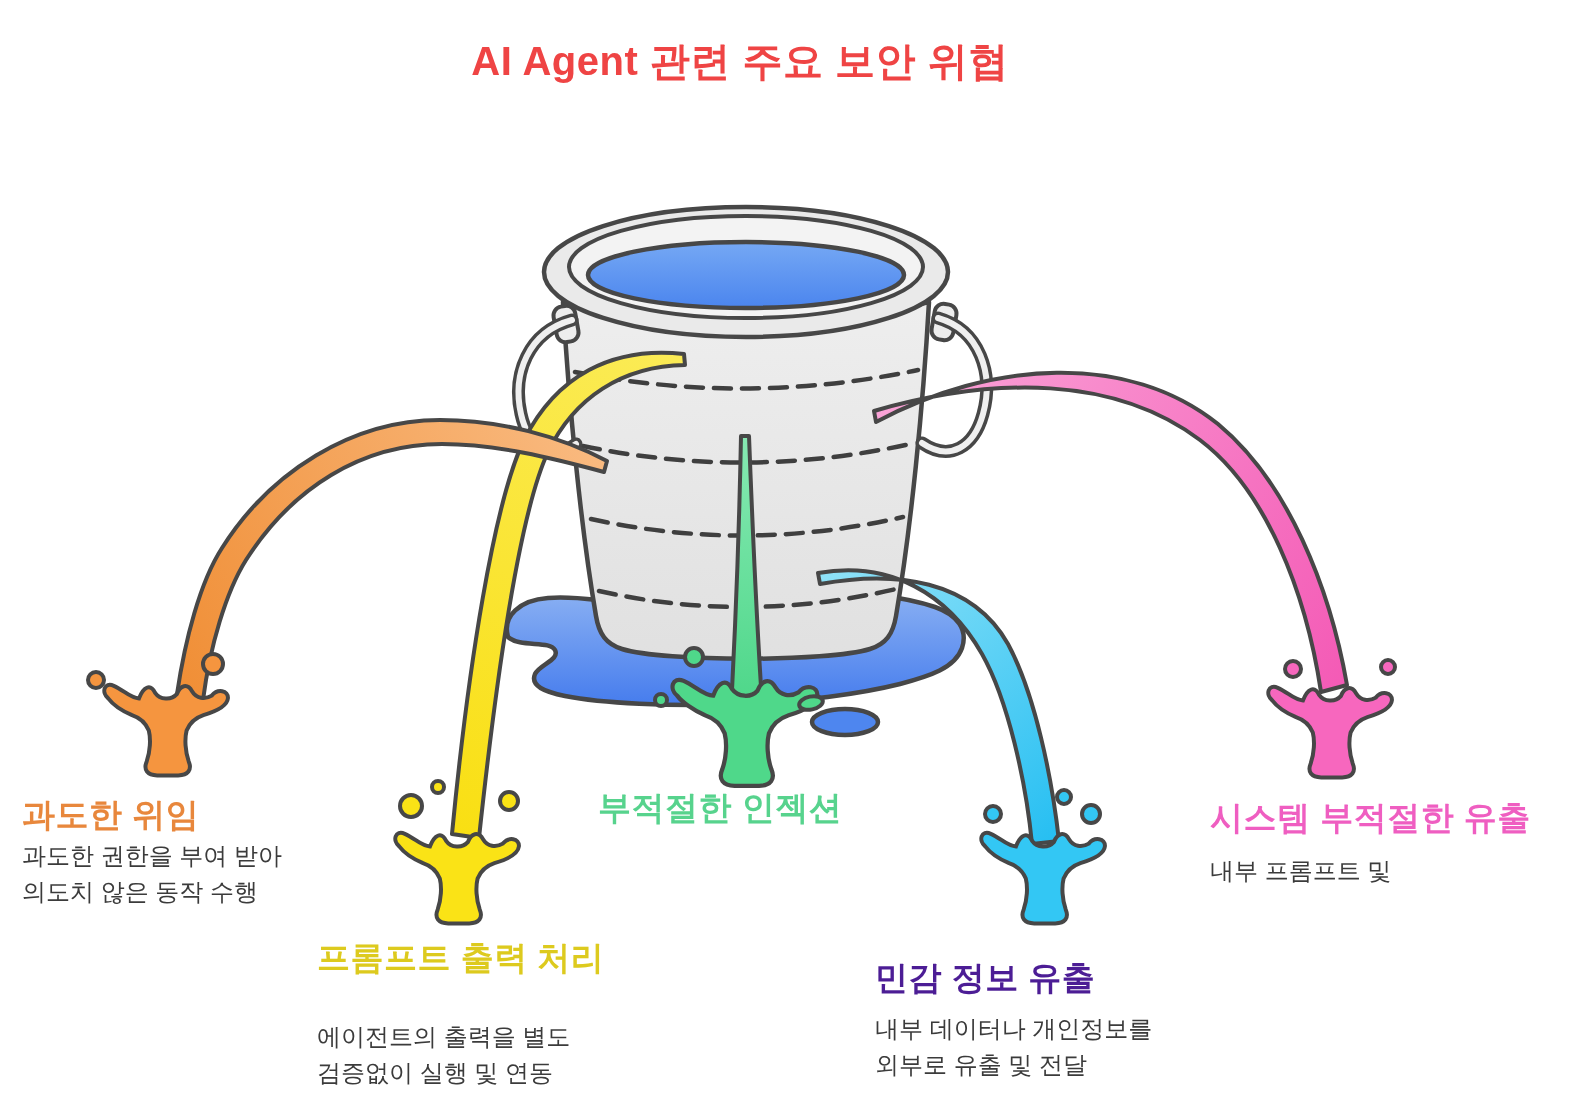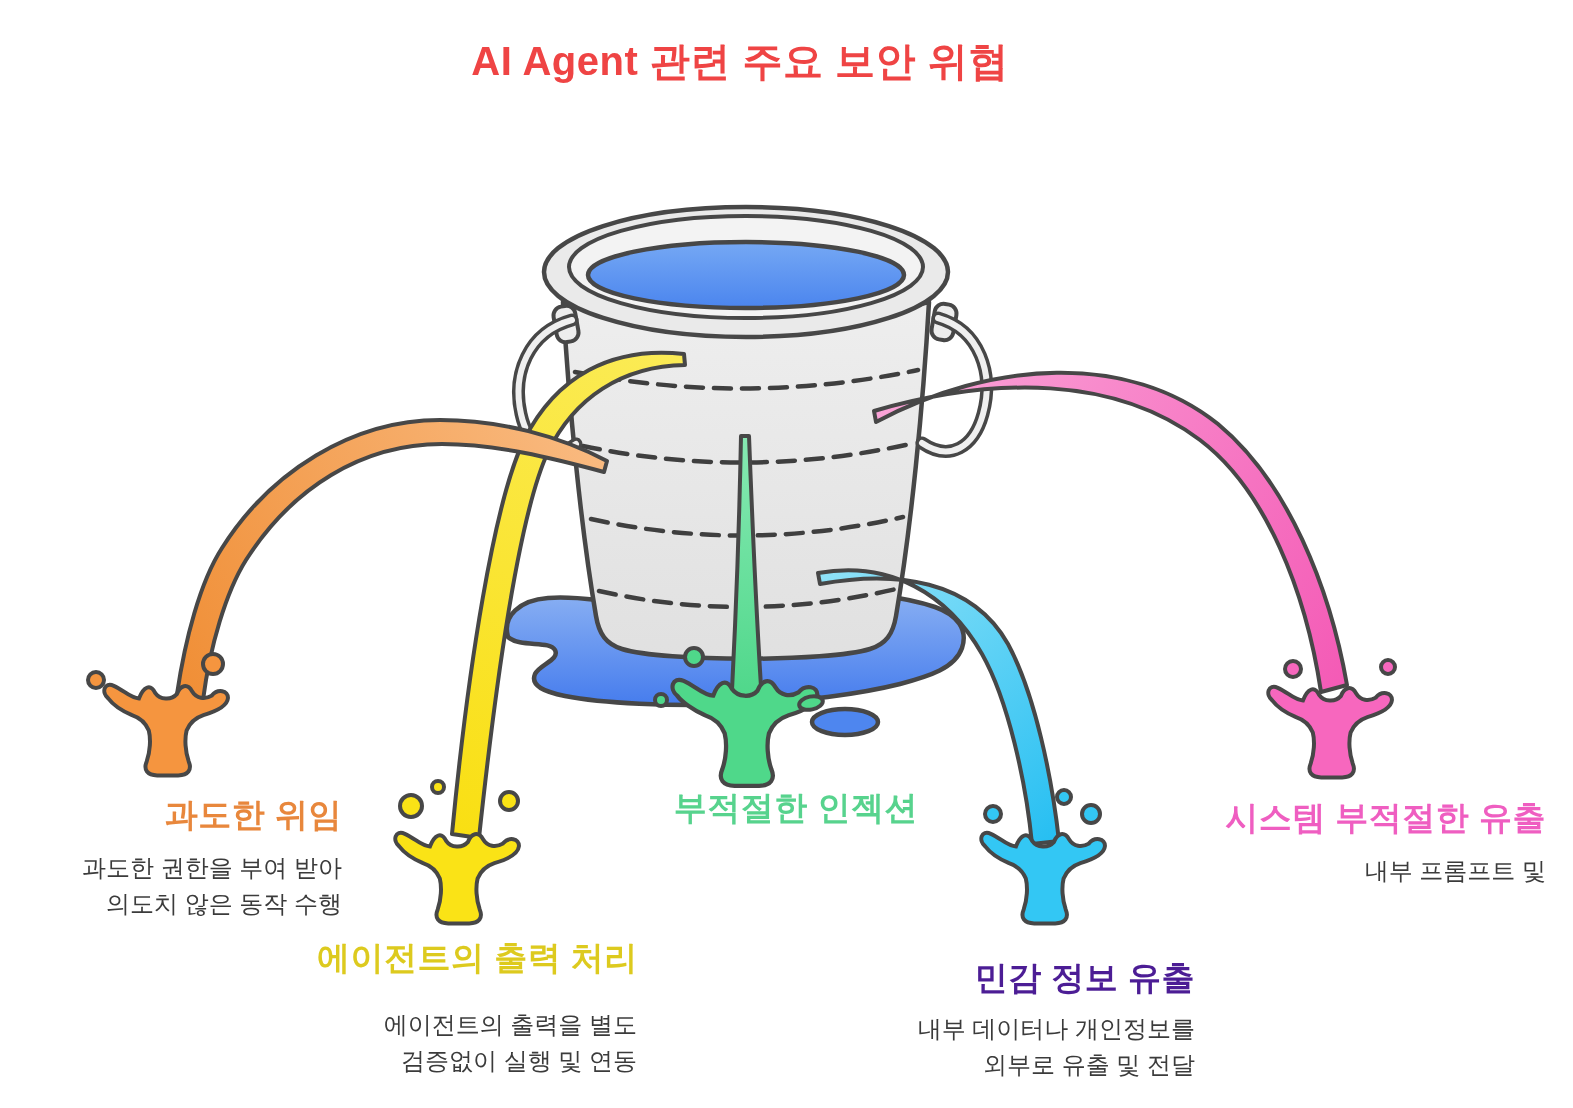--- a/index.html
+++ b/index.html
@@ -14,29 +14,29 @@
     color: #ef4444;
     white-space: nowrap;
     letter-spacing: 0.5px;
   }
 
   .illustration {
     position: absolute; inset: 0;
     width: 1573px; height: 1108px;
   }
 
-  .threat { position: absolute; text-align: right; }
+  .threat { position: absolute; text-align: left; }
   .threat-title { font-weight: 700; font-size: 33px; white-space: nowrap; letter-spacing: 0.5px; }
   .threat-desc { color: #3B3B3B; font-size: 24px; line-height: 1.5; letter-spacing: 0px; }
   .threat-desc span { display: block; white-space: nowrap; }
 
   #threat-0 { left: 22px;   top: 793px; width: 320px; }
-  #threat-0 .threat-desc { margin-top: 12px; }
+  #threat-0 .threat-desc { }
   #threat-1 { left: 317px;  top: 936px; width: 320px; }
-  #threat-1 .threat-desc { margin-top: 26px; }
+  #threat-1 .threat-desc { margin-top: 38px; }
   #threat-2 { left: 598px;  top: 786px; width: 320px; }
   #threat-2 .threat-desc { margin-top: 36px; }
   #threat-3 { left: 875px;  top: 956px; width: 320px; }
   #threat-3 .threat-desc { margin-top: 10px; }
   #threat-4 { left: 1210px; top: 796px; width: 336px; }
   #threat-4 .threat-desc { margin-top: 12px; }
 </style>
 </head>
 <body>
 
@@ -206,21 +206,21 @@
 
 <div class="threat" id="threat-0">
   <div class="threat-title" style="color: rgb(232, 135, 60);">과도한 위임</div>
   <div class="threat-desc">
     <span>과도한 권한을 부여 받아</span>
     <span>의도치 않은 동작 수행</span>
   </div>
 </div>
 
 <div class="threat" id="threat-1">
-  <div class="threat-title" style="color: rgb(221, 202, 30);">에이전트의 출력 처리</div>
+  <div class="threat-title" style="color: rgb(221, 202, 30);">프롬프트 출력 처리</div>
   <div class="threat-desc">
     <span>에이전트의 출력을 별도</span>
     <span>검증없이 실행 및 연동</span>
   </div>
 </div>
 
 <div class="threat" id="threat-2">
   <div class="threat-title" style="color: rgb(87, 211, 141);">부적절한 인젝션</div>
 </div>
 

